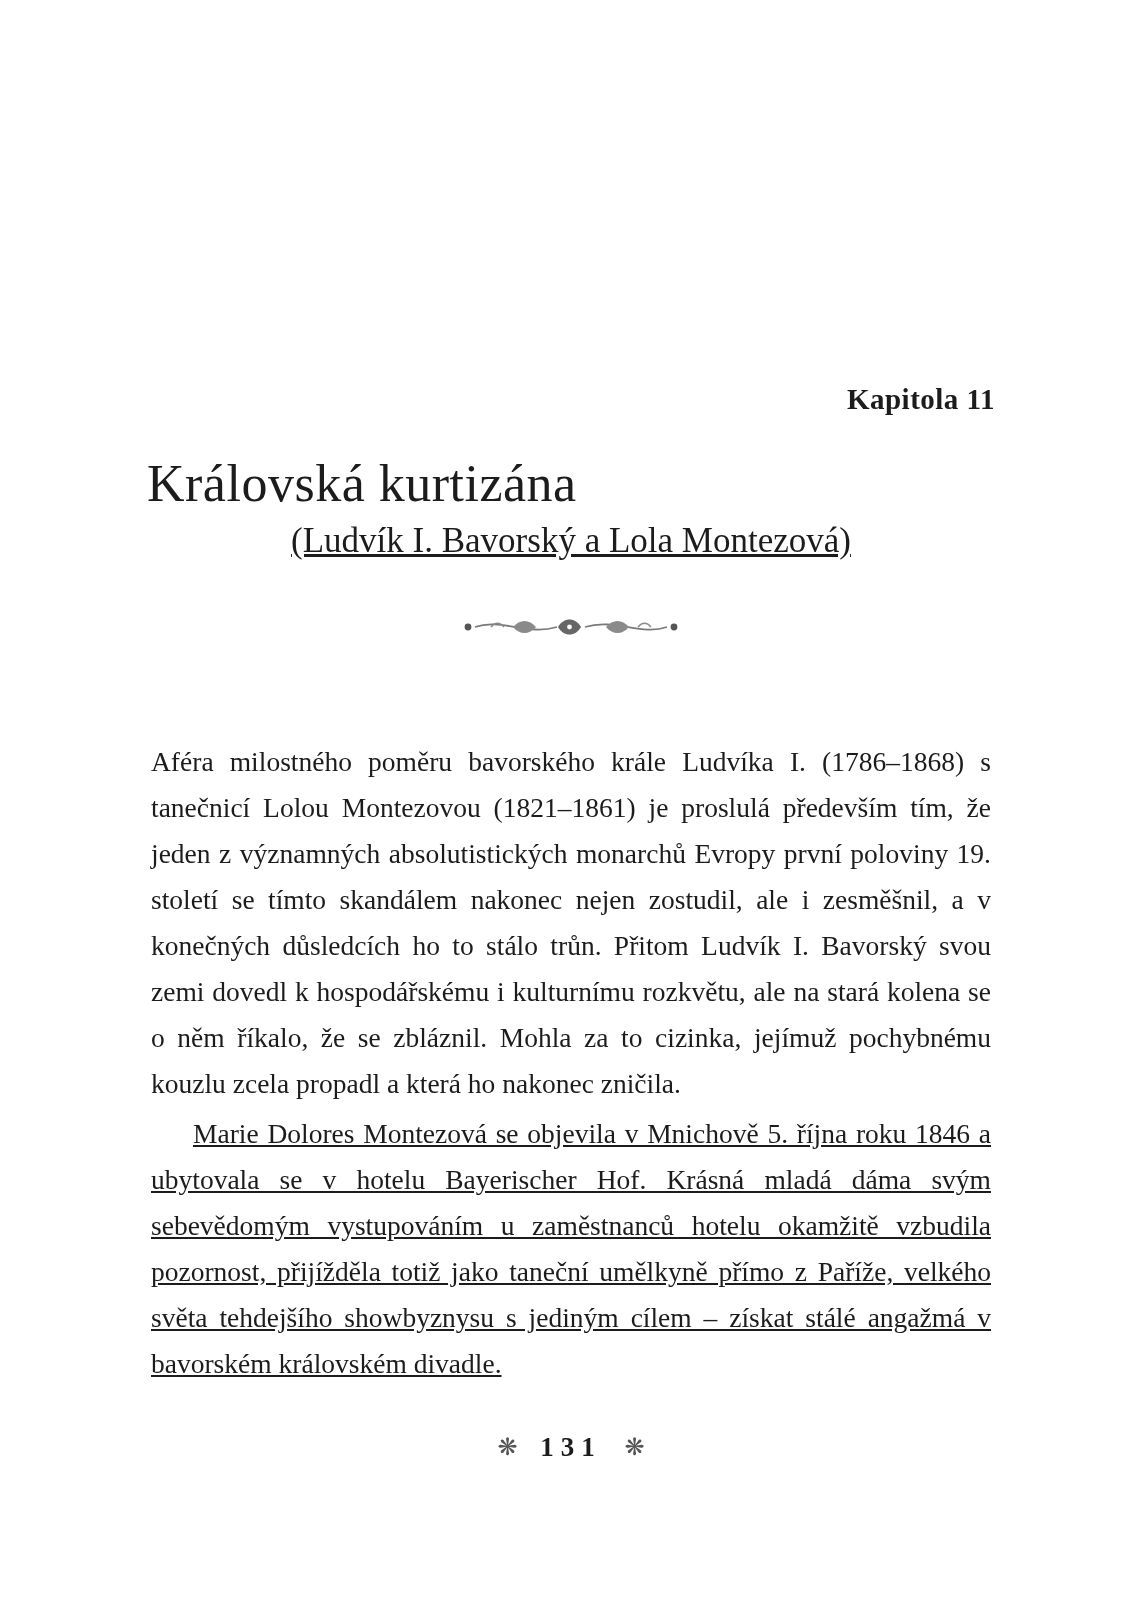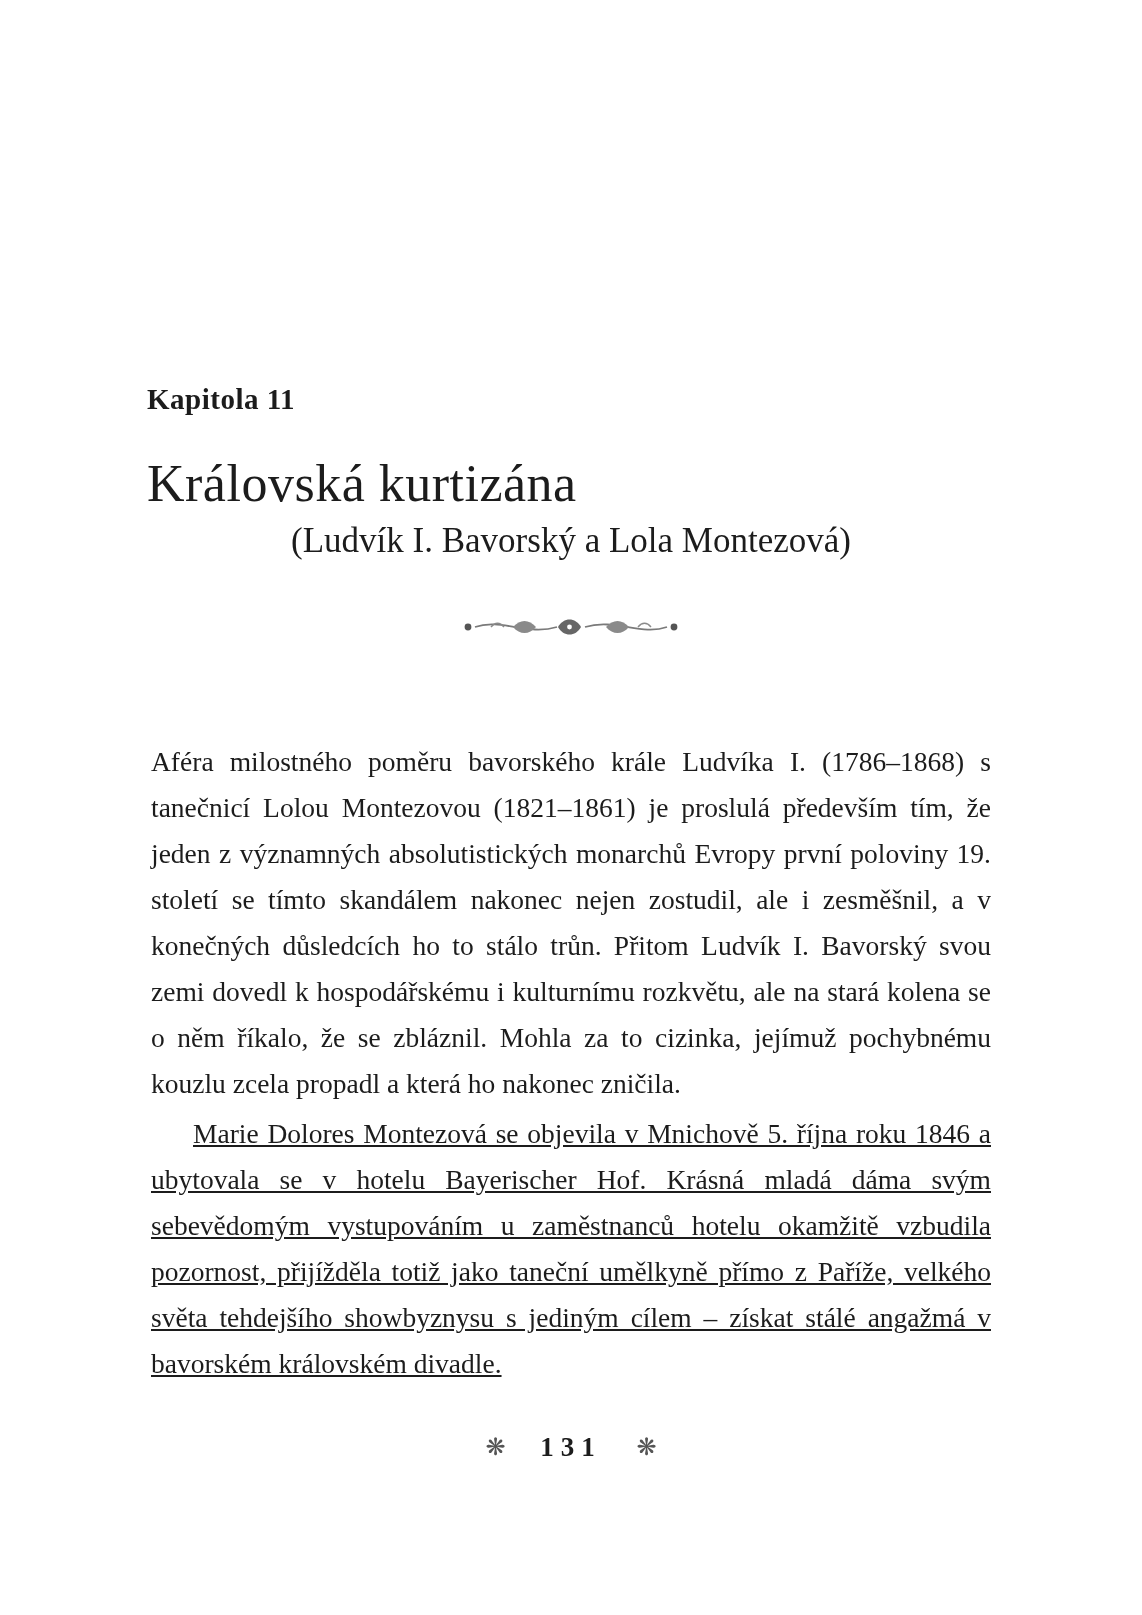--- a/index.html
+++ b/index.html
@@ -16,37 +16,38 @@
     color: #1c1c1c;
     font-family: "Liberation Serif", serif;
     overflow: hidden;
   }
   .content {
     width: 848px;
     margin: 0 auto;
     padding-top: 383px;
   }
   .chapter-label {
-    text-align: left;
+    text-align: right;
     font-size: 29px;
     font-weight: 700;
     letter-spacing: 0.5px;
   }
   .title {
     text-align: left;
     font-size: 52px;
     font-weight: 400;
     margin: 38px 0 0 0;
     letter-spacing: 0.5px;
   }
   .subtitle {
     text-align: center;
     font-size: 35px;
     font-weight: 400;
     margin: 8px 0 0 0;
+    text-decoration: underline;
   }
   .ornament-row {
     text-align: center;
     margin-top: 52px;
     line-height: 0;
   }
   .body-text {
     margin-top: 98px;
     font-size: 27.5px;
     line-height: 46px;
@@ -63,21 +64,21 @@
     position: absolute;
     left: 0;
     right: 0;
     top: 1432px;
     text-align: center;
     font-size: 27px;
     font-weight: 700;
   }
   .footer .pagenum {
     letter-spacing: 7px;
-    margin: 0 28px;
+    margin: 0 16px;
   }
   .footer .footer-ornament {
     font-weight: 400;
     font-size: 24px;
     color: #555555;
     position: relative;
     top: -1px;
   }
 </style>
 </head>

